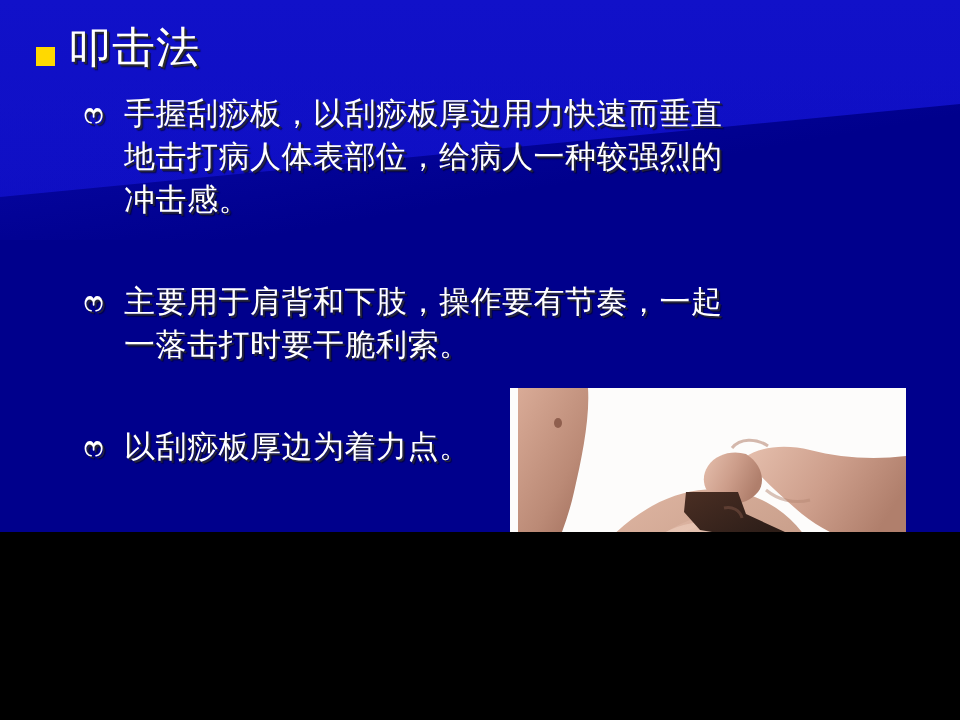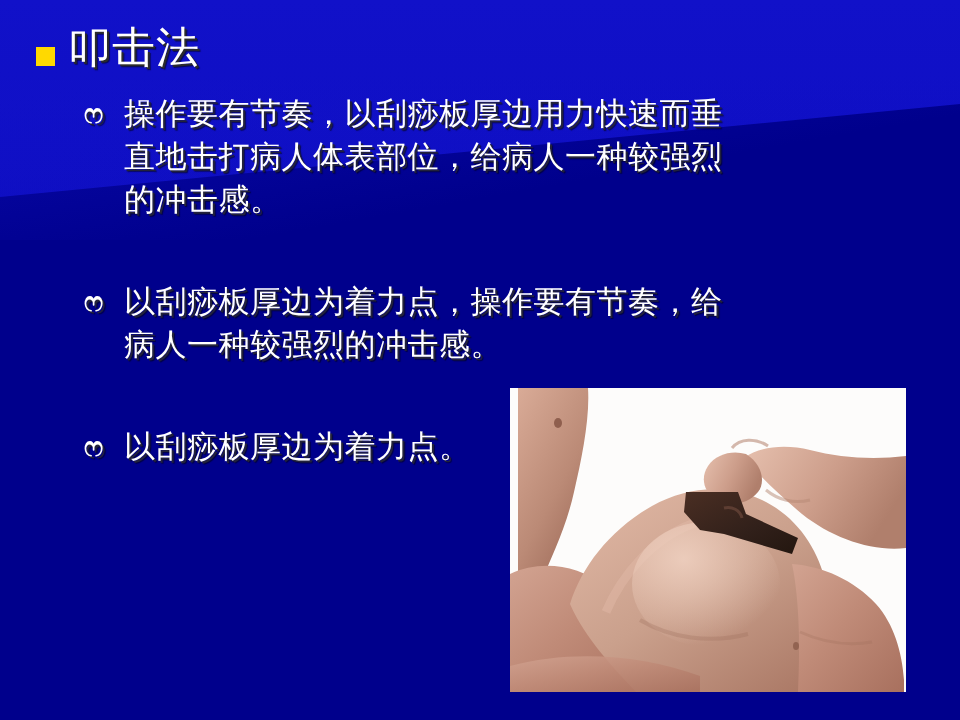--- a/index.html
+++ b/index.html
@@ -4,21 +4,21 @@
 <title>叩击法</title>
 <style>
   html, body {
     margin: 0;
     padding: 0;
     background: #000000;
   }
   #slide {
     position: relative;
     width: 960px;
-    height: 720px;
+    height: 532px;
     overflow: hidden;
     background: #ef4444;
     font-family: "DejaVu Serif", "Liberation Serif", serif;
     -webkit-font-smoothing: none;
   }
 
   
   .bg-base {
     position: absolute;
     left: 0; top: 0;
@@ -129,26 +129,26 @@
 
   <div class="title-row">
     <div class="title-bullet"></div>
     <div class="title-text">叩击法</div>
   </div>
 
   <div class="body">
 
     <div class="bullet-block" id="bullet-1">
       <span class="bullet-mark">ෆ</span>
-      <span class="bullet-text">操作要有节奏，以刮痧板厚边用力快速而垂直地击打病人体表部位，给病人一种较强烈的冲击感。</span>
+      <span class="bullet-text">手握刮痧板，以刮痧板厚边用力快速而垂直地击打病人体表部位，给病人一种较强烈的冲击感。</span>
     </div>
 
     <div class="bullet-block" id="bullet-2">
       <span class="bullet-mark">ෆ</span>
-      <span class="bullet-text">以刮痧板厚边为着力点，操作要有节奏，给病人一种较强烈的冲击感。</span>
+      <span class="bullet-text">主要用于肩背和下肢，操作要有节奏，一起一落击打时要干脆利索。</span>
     </div>
 
     <div class="bullet-block" id="bullet-3">
       <span class="bullet-mark">ෆ</span>
       <span class="bullet-text">以刮痧板厚边为着力点。</span>
     </div>
 
   </div>
 
   <div class="photo">

